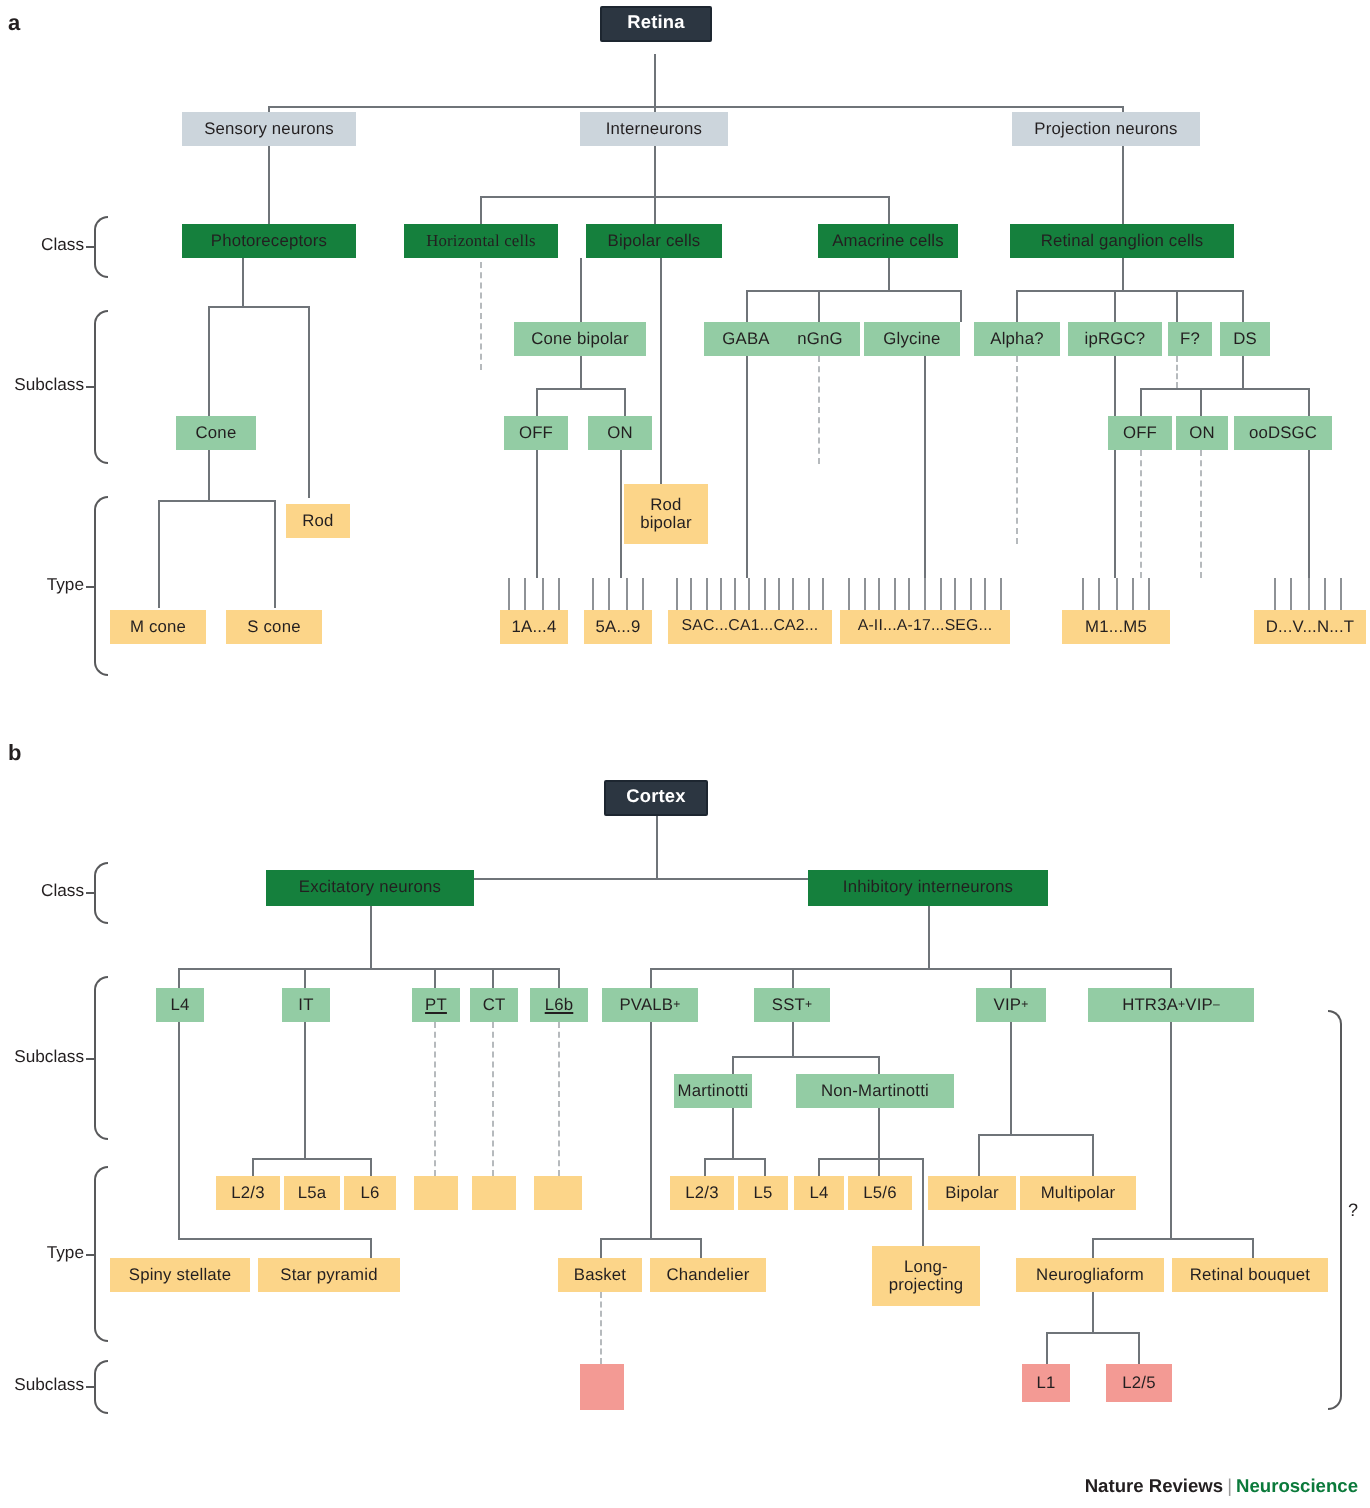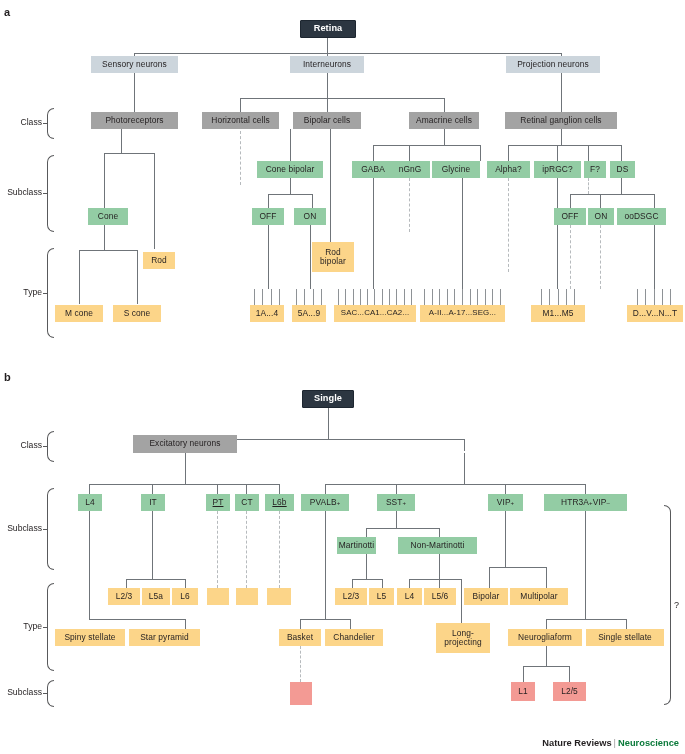--- a/index.html
+++ b/index.html
@@ -15,21 +15,21 @@
     position:absolute;box-sizing:border-box;
     display:flex;align-items:center;justify-content:center;
     text-align:center;line-height:1.08;
     font-size:8.4px;letter-spacing:.1px;
     z-index:3;
     padding:0 3px;
   }
   .root{background:#2c3641;color:#ffffff;font-weight:700;font-size:9.2px;
         border:1px solid #1d2630;border-radius:1px;}
   .grey{background:#ccd5dc;color:#231f20;}
-  .purple{background:#a3a3a3;color:#231f20;}
+  .purple{background:#15803d;color:#231f20;}
   .green{background:#93cca4;color:#231f20;}
   .orange{background:#fcd589;color:#231f20;}
   .red{background:#f39a94;color:#231f20;}
 
   
   .ln{position:absolute;background:#6f7479;z-index:1;}
   .lnv{width:1px;}
   .lnh{height:1px;}
   .dash{position:absolute;z-index:1;width:0;border-left:1px dashed #b6babd;}
 
@@ -75,41 +75,41 @@
   <div class="brk" style="left:47px;top:108px;height:31px;"></div>
 
   <div class="rowlab" style="left:2px;top:187px;width:40px;">Subclass</div>
   <div class="brk-dash" style="left:43px;top:193px;"></div>
   <div class="brk" style="left:47px;top:155px;height:77px;"></div>
 
   <div class="rowlab" style="left:2px;top:287px;width:40px;">Type</div>
   <div class="brk-dash" style="left:43px;top:293px;"></div>
   <div class="brk" style="left:47px;top:248px;height:90px;"></div>
 
-  <div class="node root" style="left:300px;top:20px;width:56px;height:18px;">Retina</div>
+  <div class="node root" style="left:300px;top:3px;width:56px;height:18px;">Retina</div>
   <div class="ln lnv" style="left:327px;top:27px;height:26px;"></div>
   <div class="ln lnh" style="left:134px;top:53px;width:427px;"></div>
   <div class="ln lnv" style="left:134px;top:53px;height:10px;"></div>
   <div class="ln lnv" style="left:327px;top:53px;height:10px;"></div>
   <div class="ln lnv" style="left:561px;top:53px;height:10px;"></div>
 
   <div class="node grey" style="left:91px;top:56px;width:87px;height:17px;">Sensory neurons</div>
   <div class="node grey" style="left:290px;top:56px;width:74px;height:17px;">Interneurons</div>
   <div class="node grey" style="left:506px;top:56px;width:94px;height:17px;">Projection neurons</div>
 
   <div class="ln lnv" style="left:134px;top:73px;height:39px;"></div>
   <div class="ln lnv" style="left:327px;top:73px;height:25px;"></div>
   <div class="ln lnh" style="left:240px;top:98px;width:204px;"></div>
   <div class="ln lnv" style="left:240px;top:98px;height:14px;"></div>
   <div class="ln lnv" style="left:327px;top:98px;height:14px;"></div>
   <div class="ln lnv" style="left:444px;top:98px;height:14px;"></div>
   <div class="ln lnv" style="left:561px;top:73px;height:39px;"></div>
 
   <div class="node purple" style="left:91px;top:112px;width:87px;height:17px;">Photoreceptors</div>
-  <div class="node purple" style="left:202px;top:112px;width:77px;height:17px;">Horizontal cells</div>
+  <div class="node purple" style="left:202px;top:112px;width:77px;height:17px;font-family:Liberation Serif, serif;">Horizontal cells</div>
   <div class="node purple" style="left:293px;top:112px;width:68px;height:17px;">Bipolar cells</div>
   <div class="node purple" style="left:409px;top:112px;width:70px;height:17px;">Amacrine cells</div>
   <div class="node purple" style="left:505px;top:112px;width:112px;height:17px;">Retinal ganglion cells</div>
 
   <div class="ln lnv" style="left:121px;top:129px;height:24px;"></div>
   <div class="ln lnh" style="left:104px;top:153px;width:50px;"></div>
   <div class="ln lnv" style="left:104px;top:153px;height:55px;"></div>
   <div class="ln lnv" style="left:154px;top:153px;height:96px;"></div>
 
   <div class="dash" style="left:240px;top:131px;height:54px;"></div>
@@ -258,27 +258,28 @@
   <div class="brk-dash" style="left:43px;top:627px;"></div>
   <div class="brk" style="left:47px;top:583px;height:88px;"></div>
 
   <div class="rowlab" style="left:2px;top:687px;width:40px;">Subclass</div>
   <div class="brk-dash" style="left:43px;top:693px;"></div>
   <div class="brk" style="left:47px;top:680px;height:27px;"></div>
 
   <div class="brk-r" style="left:664px;top:505px;height:200px;"></div>
   <div class="qmark" style="left:674px;top:600px;">?</div>
 
-  <div class="node root" style="left:302px;top:390px;width:52px;height:18px;">Single</div>
+  <div class="node root" style="left:302px;top:390px;width:52px;height:18px;">Cortex</div>
   <div class="ln lnv" style="left:328px;top:408px;height:31px;"></div>
   <div class="ln lnh" style="left:185px;top:439px;width:279px;"></div>
   <div class="ln lnv" style="left:185px;top:439px;height:12px;"></div>
   <div class="ln lnv" style="left:464px;top:439px;height:12px;"></div>
 
   <div class="node purple" style="left:133px;top:435px;width:104px;height:18px;">Excitatory neurons</div>
+  <div class="node purple" style="left:404px;top:435px;width:120px;height:18px;">Inhibitory interneurons</div>
 
   <div class="ln lnv" style="left:185px;top:453px;height:31px;"></div>
   <div class="ln lnh" style="left:89px;top:484px;width:190px;"></div>
   <div class="ln lnv" style="left:89px;top:484px;height:10px;"></div>
   <div class="ln lnv" style="left:152px;top:484px;height:10px;"></div>
   <div class="ln lnv" style="left:217px;top:484px;height:10px;"></div>
   <div class="ln lnv" style="left:246px;top:484px;height:10px;"></div>
   <div class="ln lnv" style="left:279px;top:484px;height:10px;"></div>
 
   <div class="ln lnv" style="left:464px;top:453px;height:31px;"></div>
@@ -374,21 +375,21 @@
 
   <div class="node orange" style="left:55px;top:629px;width:70px;height:17px;">Spiny stellate</div>
   <div class="node orange" style="left:129px;top:629px;width:71px;height:17px;">Star pyramid</div>
   <div class="node orange" style="left:279px;top:629px;width:42px;height:17px;">Basket</div>
   <div class="node orange" style="left:325px;top:629px;width:58px;height:17px;">Chandelier</div>
   <div class="node orange" style="left:436px;top:623px;width:54px;height:30px;flex-direction:column;">
     <span>Long-</span>
     <span>projecting</span>
   </div>
   <div class="node orange" style="left:508px;top:629px;width:74px;height:17px;">Neurogliaform</div>
-  <div class="node orange" style="left:586px;top:629px;width:78px;height:17px;">Single stellate</div>
+  <div class="node orange" style="left:586px;top:629px;width:78px;height:17px;">Retinal bouquet</div>
 
   <div class="dash" style="left:300px;top:646px;height:36px;"></div>
 
   <div class="ln lnv" style="left:546px;top:646px;height:20px;"></div>
   <div class="ln lnh" style="left:523px;top:666px;width:46px;"></div>
   <div class="ln lnv" style="left:523px;top:666px;height:16px;"></div>
   <div class="ln lnv" style="left:569px;top:666px;height:16px;"></div>
 
   <div class="node red" style="left:290px;top:682px;width:22px;height:23px;"></div>
   <div class="node red" style="left:511px;top:682px;width:24px;height:19px;">L1</div>

